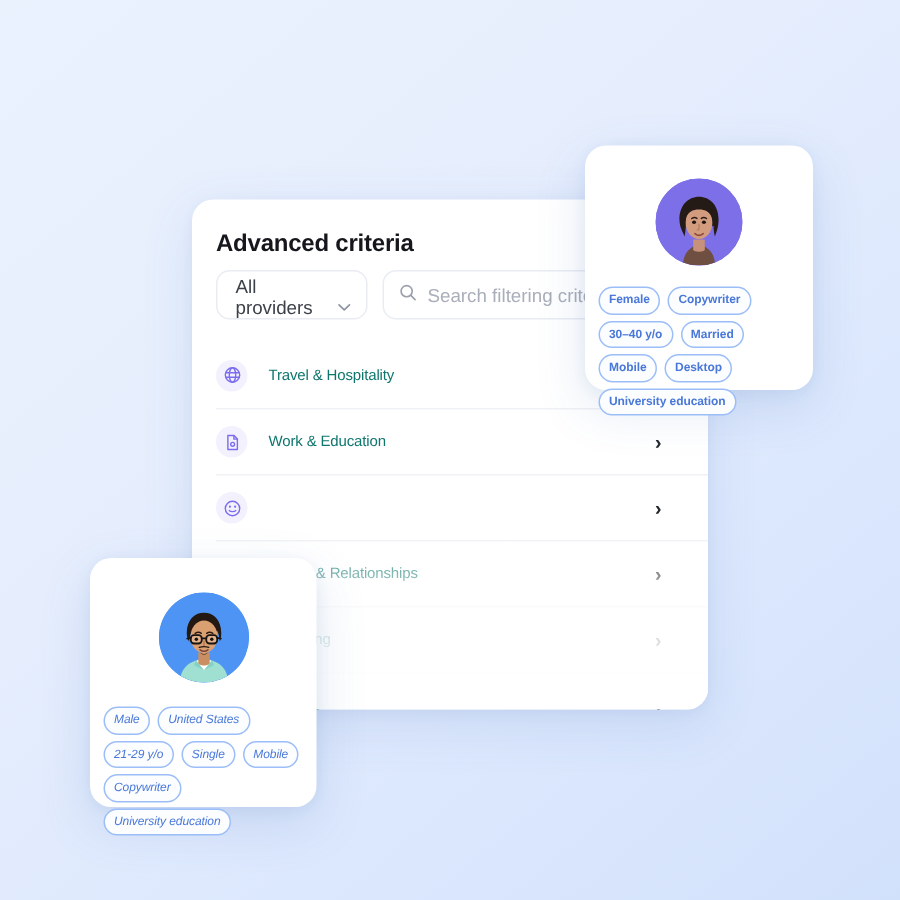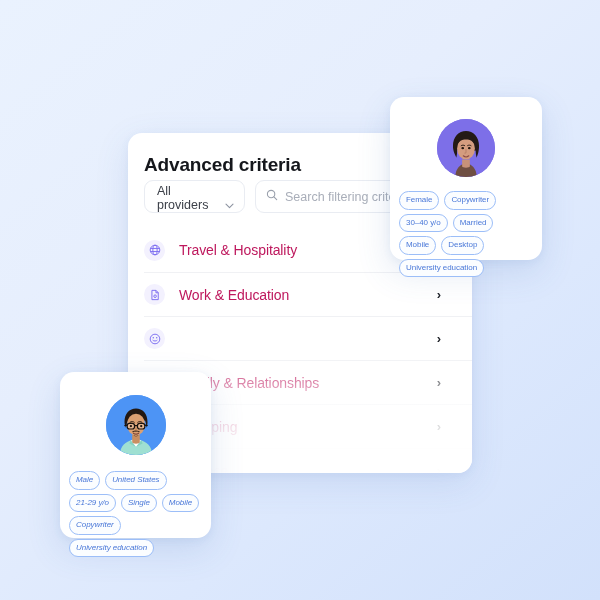--- a/index.html
+++ b/index.html
@@ -18,21 +18,21 @@
     width: 344px; height: 340px;
     background: #ffffff;
     border-radius: 14px;
     box-shadow: 0 10px 34px rgba(70,110,180,0.13), 0 2px 8px rgba(70,110,180,0.07);
     overflow: hidden;
     z-index: 1;
   }
   #panel-title {
     position: absolute;
     left: 16px; top: 21px;
-    font-size: 19px;
+    font-size: 16px;
     font-weight: bold;
     color: #15171c;
     letter-spacing: -0.15px;
   }
 
   
   #controls-row {
     position: absolute;
     left: 16px; top: 47px;
     display: flex;
@@ -94,22 +94,22 @@
     flex: none;
     width: 21px; height: 21px;
     border-radius: 50%;
     background: #f3f1fe;
     display: flex;
     align-items: center;
     justify-content: center;
     margin-right: 14px;
   }
   .crit-label {
-    font-size: 14px;
-    color: #be185d;
+    font-size: 10px;
+    color: #0f766e;
     letter-spacing: -0.1px;
   }
   .crit-chev {
     position: absolute;
     right: 31px;
     color: #22252b;
     font-size: 13px;
     font-weight: bold;
     line-height: 1;
   }
@@ -124,21 +124,21 @@
   }
 
   
   .profile-card {
     position: absolute;
     background: #ffffff;
     border-radius: 14px;
     box-shadow: 0 12px 34px rgba(70,110,180,0.16), 0 2px 9px rgba(70,110,180,0.08);
     z-index: 5;
   }
-  #profile-card-right { left: 390px; top: 97px; width: 152px; height: 163px; }
+  #profile-card-right { left: 390px; top: 97px; width: 152px; height: 163px; font-weight: bold; }
   #profile-card-left  { left: 60px; top: 372px; width: 151px; height: 166px; font-style: italic; }
 
   .avatar {
     border-radius: 50%;
     overflow: hidden;
     position: relative;
     margin: 0 auto;
   }
   #avatar-right { width: 58px; height: 58px; margin-top: 22px; background: #7d6fe8; }
   #avatar-left  { width: 60px; height: 60px; margin-top: 23px; background: #4d94f5; }

